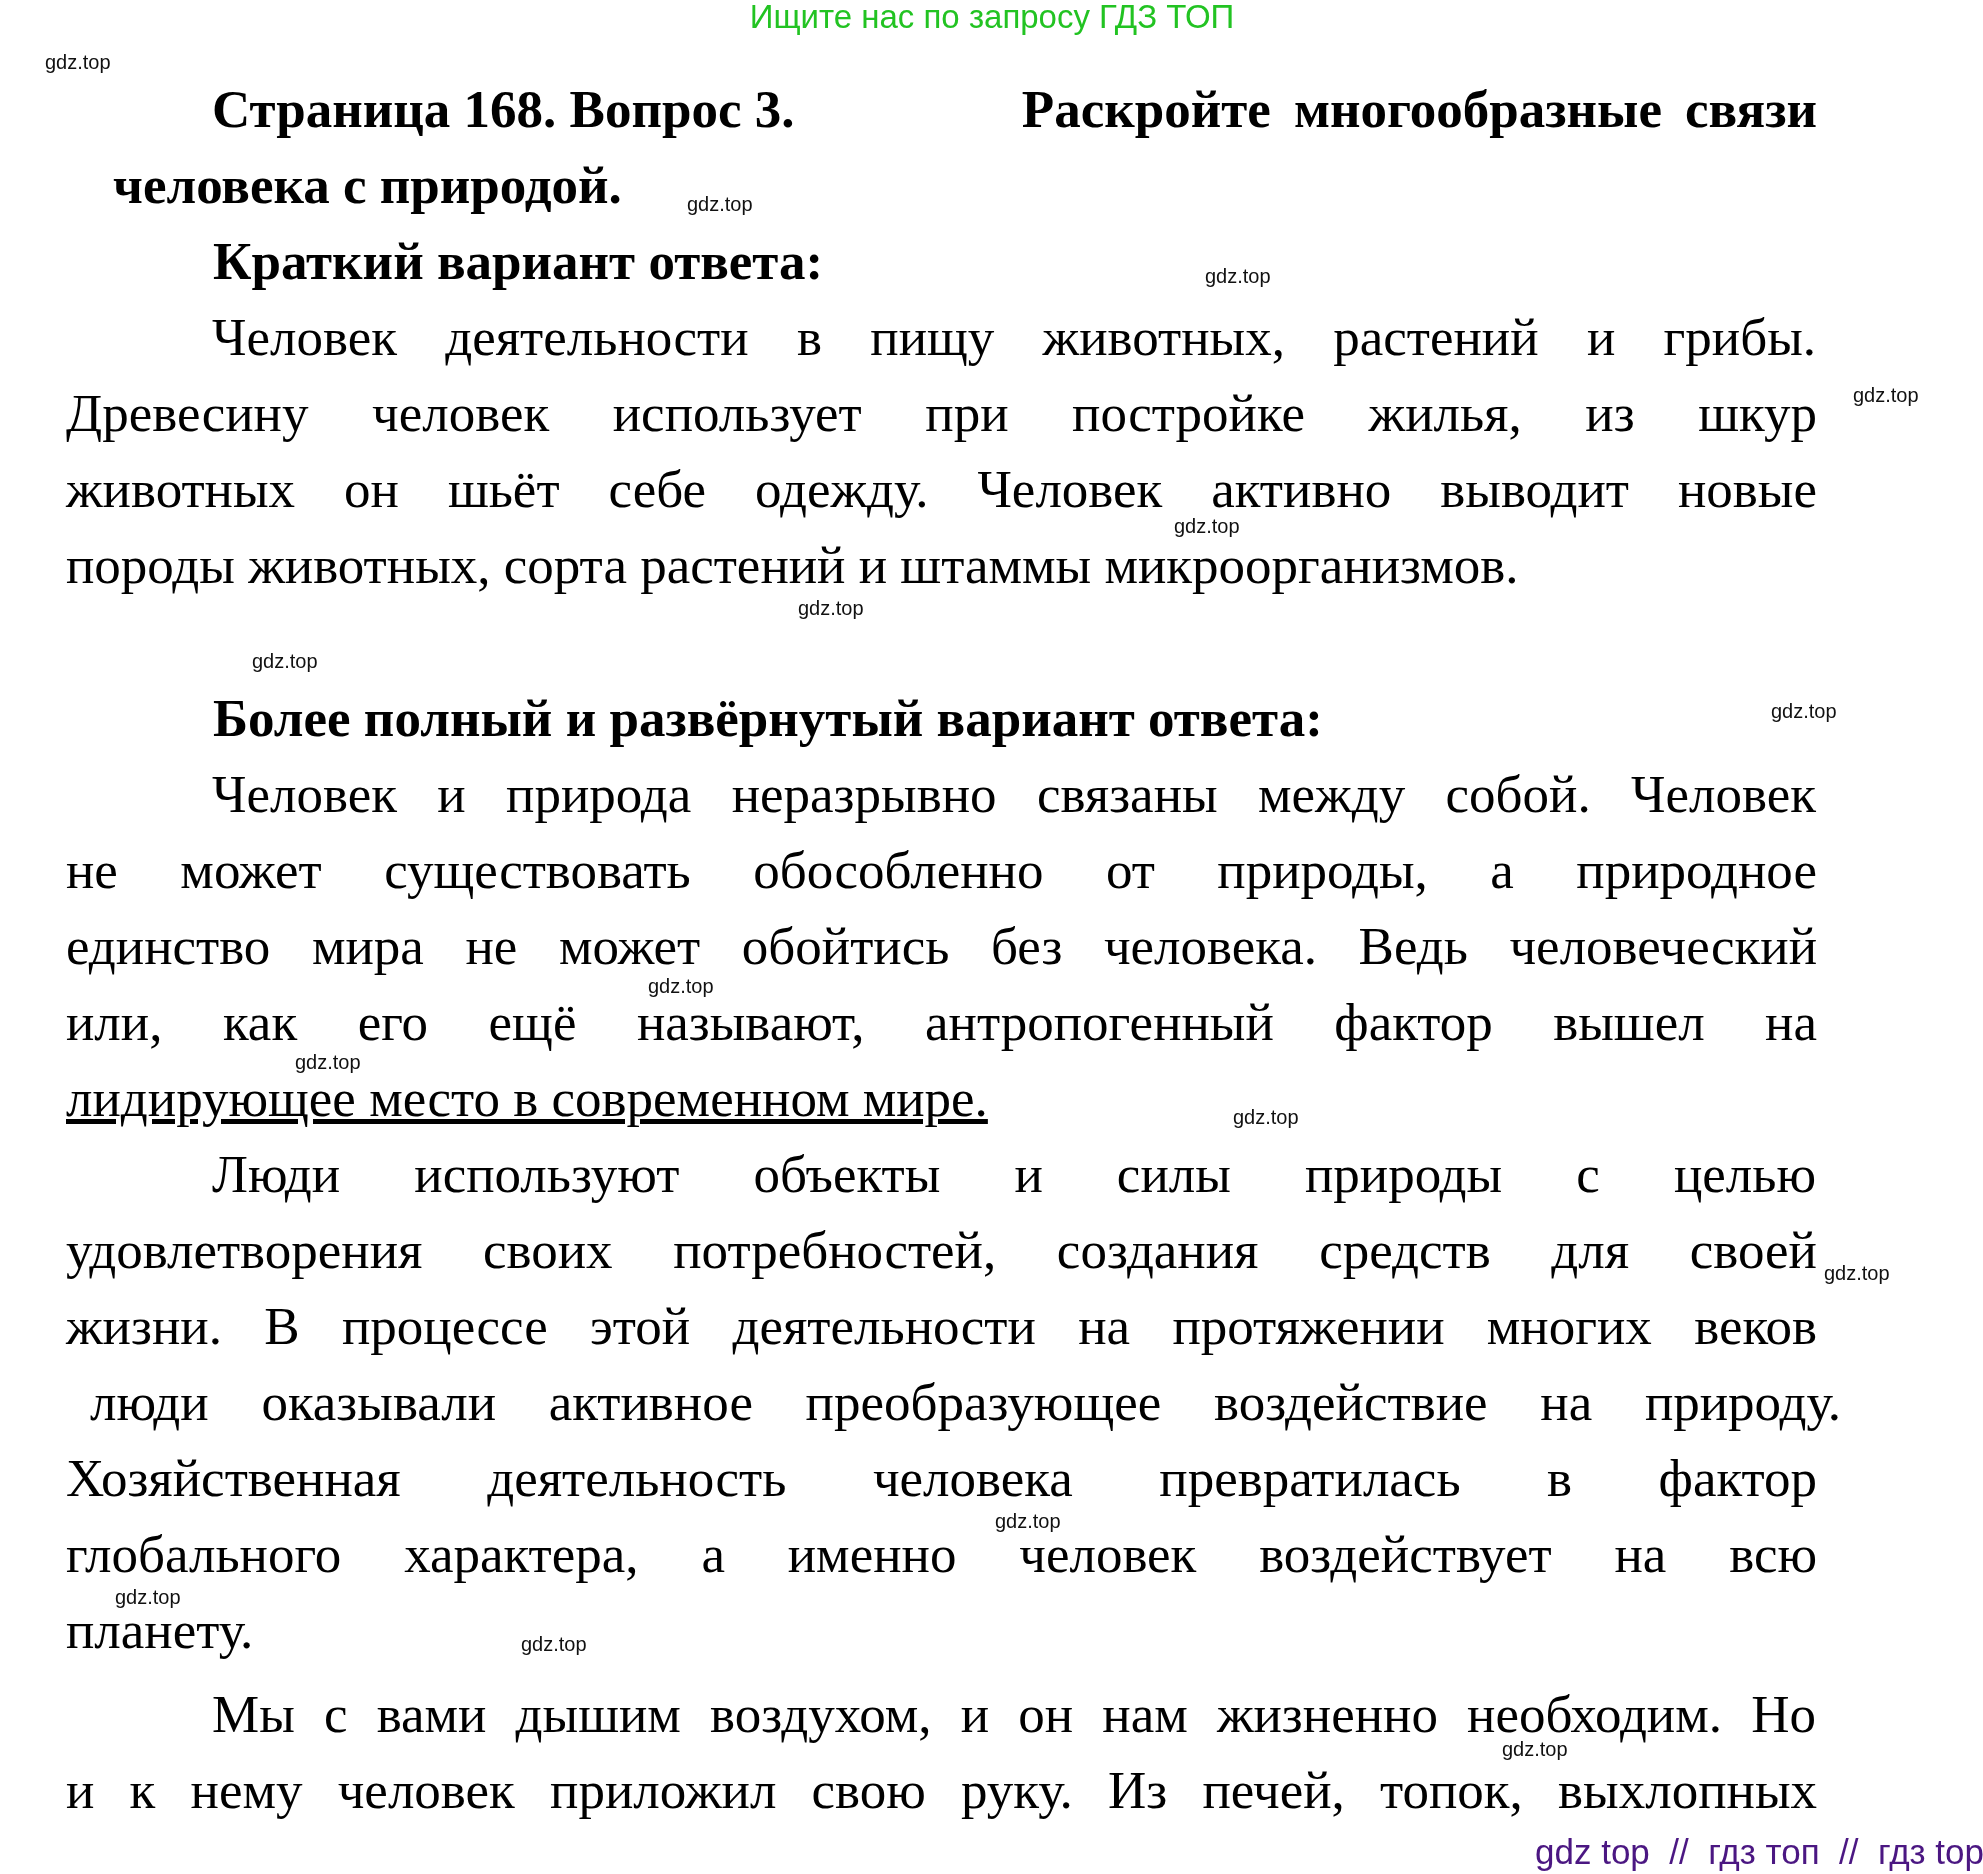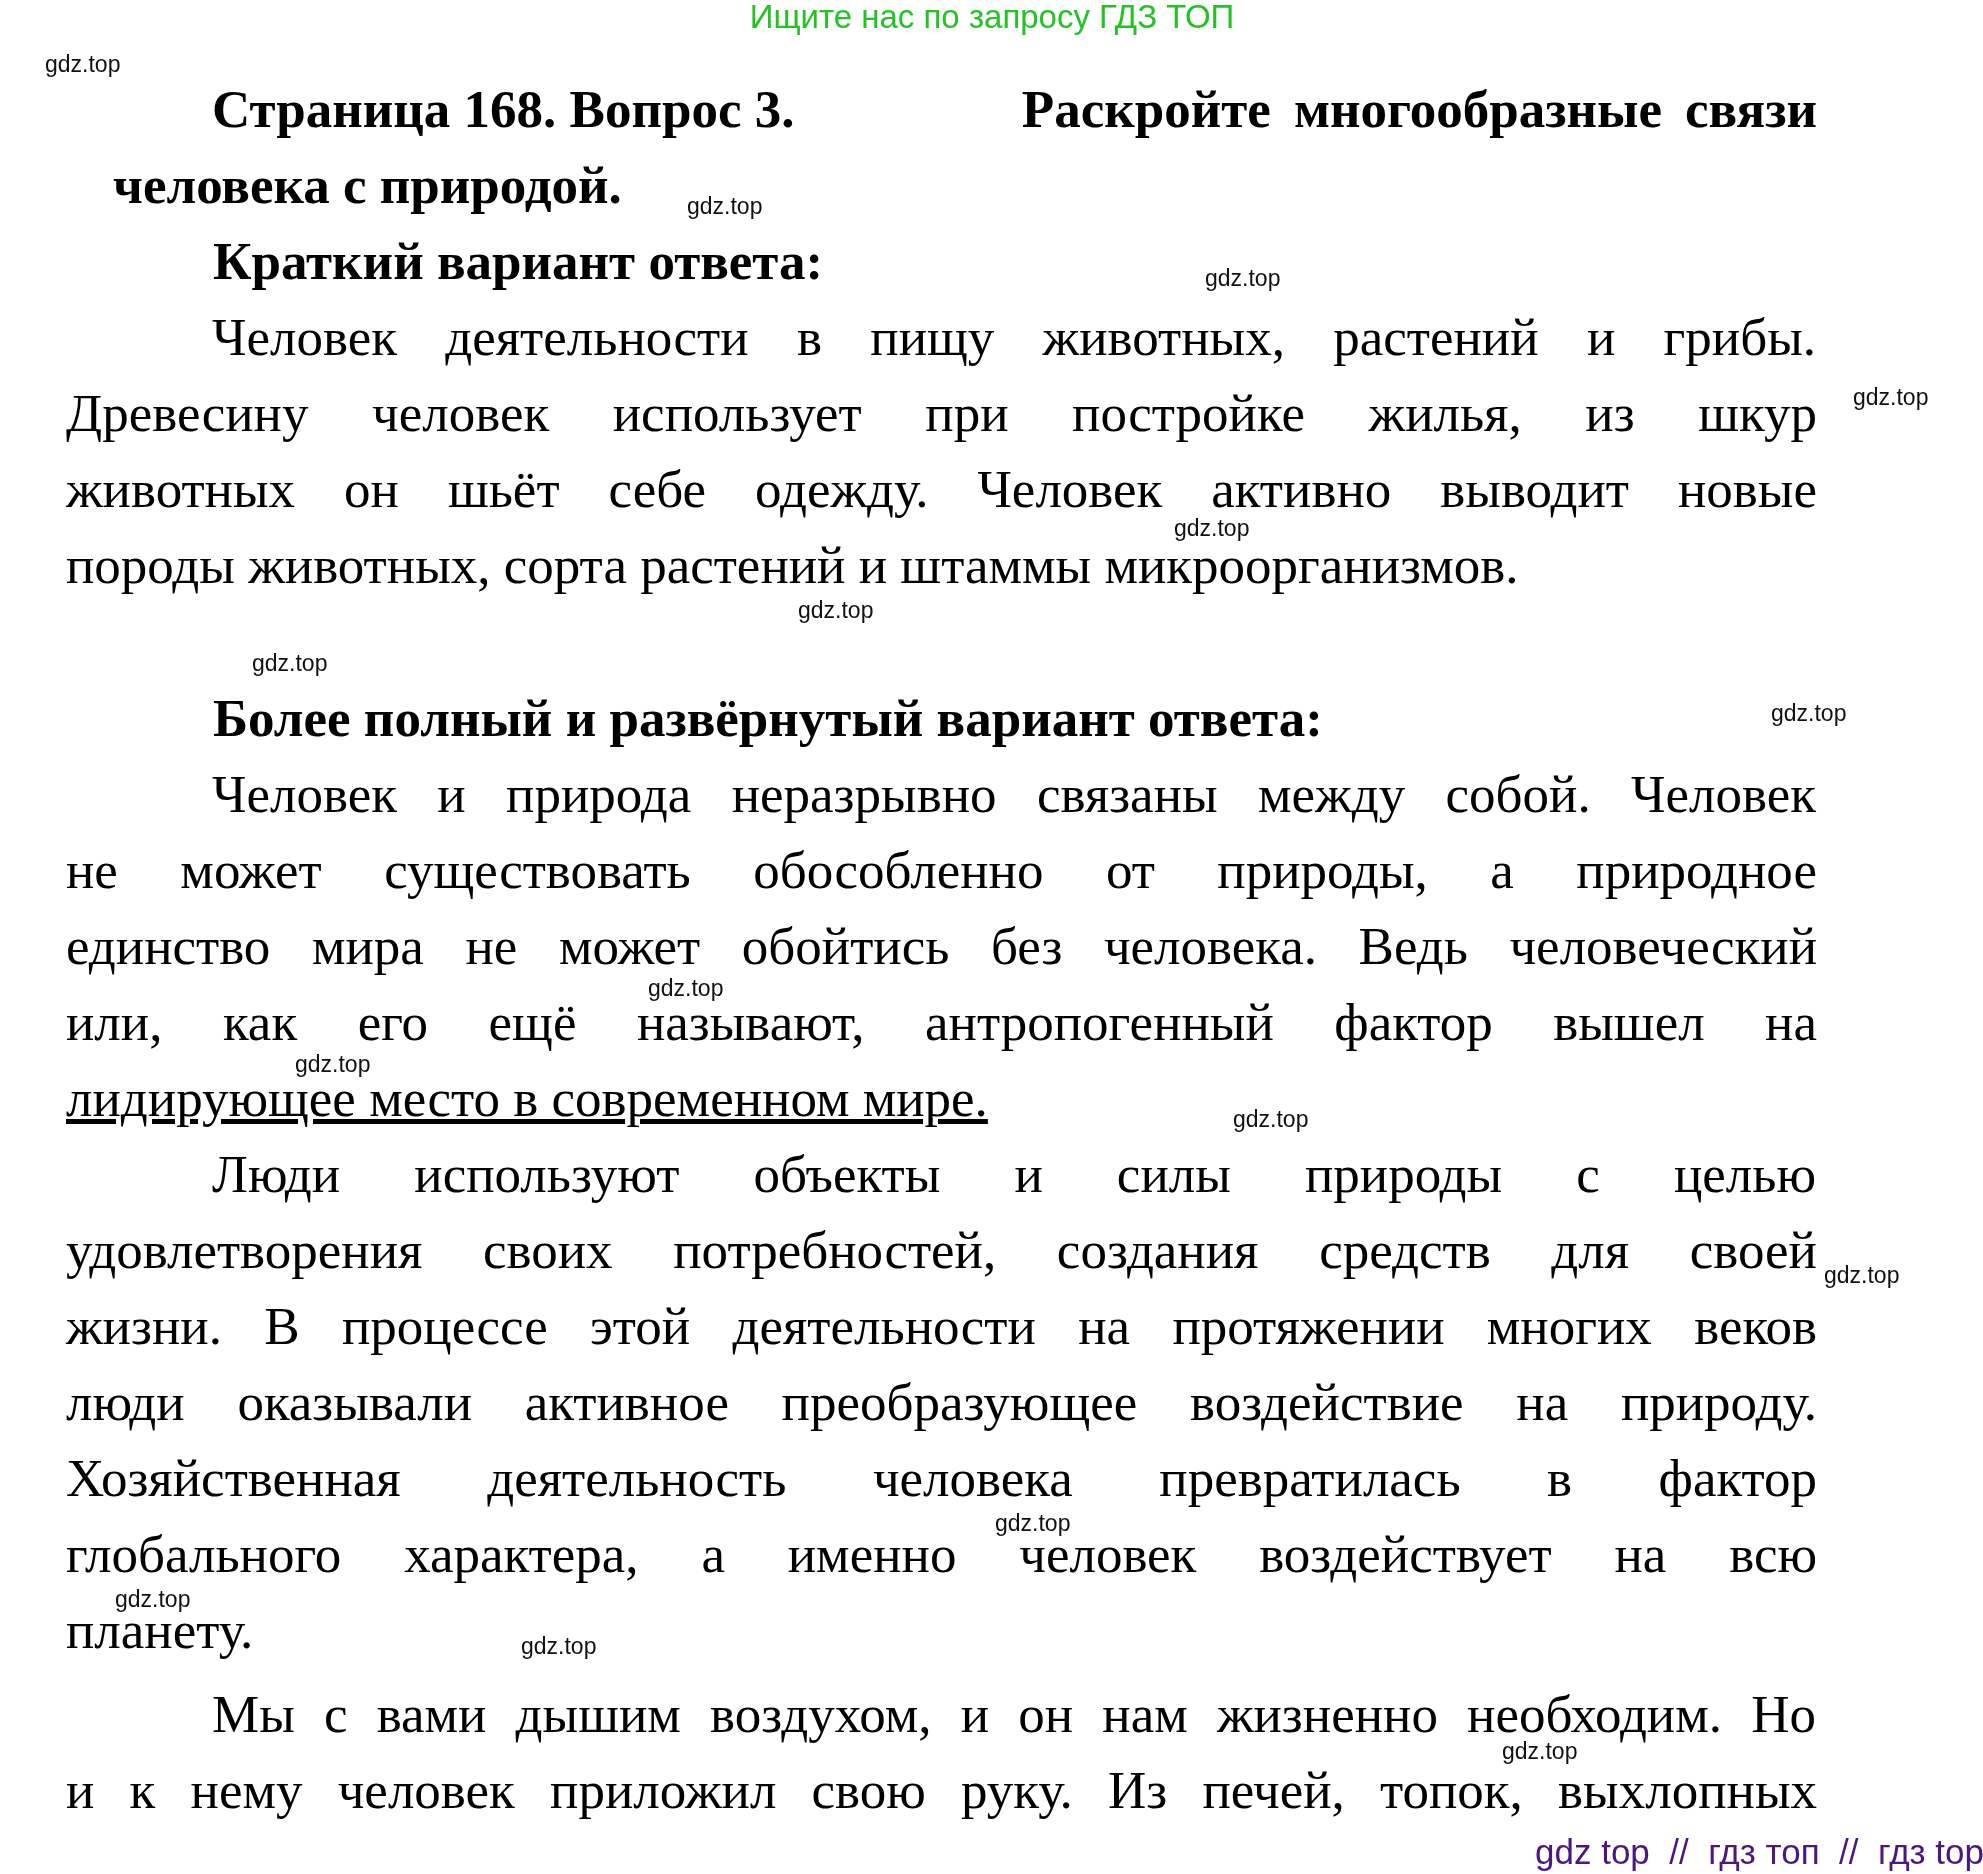--- a/index.html
+++ b/index.html
@@ -4,21 +4,21 @@
 <style>
   html,body{margin:0;padding:0;background:#fff;}
   body{width:1984px;height:1874px;position:relative;overflow:hidden;}
   .serif{font-family:"Liberation Serif","DejaVu Serif",serif;color:#000;}
   .sans{font-family:"Liberation Sans","DejaVu Sans",sans-serif;}
   #top-banner{position:absolute;left:0;width:1984px;top:-2px;text-align:center;font-size:33px;color:#22c322;}
   #footer{position:absolute;left:0;width:1984px;top:1832px;text-align:center;font-size:35px;color:#4b1782;}
   .line{position:absolute;left:66px;width:1751px;font-size:53px;line-height:59px;white-space:nowrap;}
   .just{text-align:justify;text-align-last:justify;white-space:normal;}
   .bold{font-weight:bold;}
-  .wm{position:absolute;font-size:23px;color:#111;}
+  .wm{position:absolute;font-size:20px;color:#111;}
 </style>
 </head>
 <body>
 
 <div id="top-banner" class="sans">Ищите нас по запросу ГДЗ ТОП</div>
 
 <div class="line serif bold" style="top:80px;">
   <span style="position:absolute;left:146px;">Страница 168. Вопрос 3.</span>
   <span style="position:absolute;right:0;word-spacing:9.8px;">Раскройте многообразные связи</span>
 </div>
@@ -34,21 +34,21 @@
 <div class="line serif bold" style="top:689px;left:213px;">Более полный и развёрнутый вариант ответа:</div>
 
 <div class="line serif just" style="top:765px;padding-left:146px;width:1604px;">Человек и природа неразрывно связаны между собой. Человек</div>
 <div class="line serif just" style="top:841px;">не может существовать обособленно от природы, а природное</div>
 <div class="line serif just" style="top:917px;">единство мира не может обойтись без человека. Ведь человеческий</div>
 <div class="line serif just" style="top:993px;">или, как его ещё называют, антропогенный фактор вышел на</div>
 <div class="line serif" style="top:1069px;text-decoration:underline;">лидирующее место в современном мире.</div>
 <div class="line serif just" style="top:1145px;padding-left:146px;width:1604px;">Люди используют объекты и силы природы с целью</div>
 <div class="line serif just" style="top:1221px;">удовлетворения своих потребностей, создания средств для своей</div>
 <div class="line serif just" style="top:1297px;">жизни. В процессе этой деятельности на протяжении многих веков</div>
-<div class="line serif just" style="top:1373px;">люди оказывали активное преобразующее воздействие на природу.</div>
+<div class="line serif just" style="top:1373px;margin-left:24px;">люди оказывали активное преобразующее воздействие на природу.</div>
 <div class="line serif just" style="top:1449px;">Хозяйственная деятельность человека превратилась в фактор</div>
 <div class="line serif just" style="top:1525px;">глобального характера, а именно человек воздействует на всю</div>
 <div class="line serif" style="top:1601px;">планету.</div>
 <div class="line serif just" style="top:1685px;padding-left:146px;width:1604px;">Мы с вами дышим воздухом, и он нам жизненно необходим. Но</div>
 <div class="line serif just" style="top:1761px;">и к нему человек приложил свою руку. Из печей, топок, выхлопных</div>
 
 <div class="wm sans" style="left:45px;top:51px;">gdz.top</div>
 <div class="wm sans" style="left:687px;top:193px;">gdz.top</div>
 <div class="wm sans" style="left:1205px;top:265px;">gdz.top</div>
 <div class="wm sans" style="left:1853px;top:384px;">gdz.top</div>

